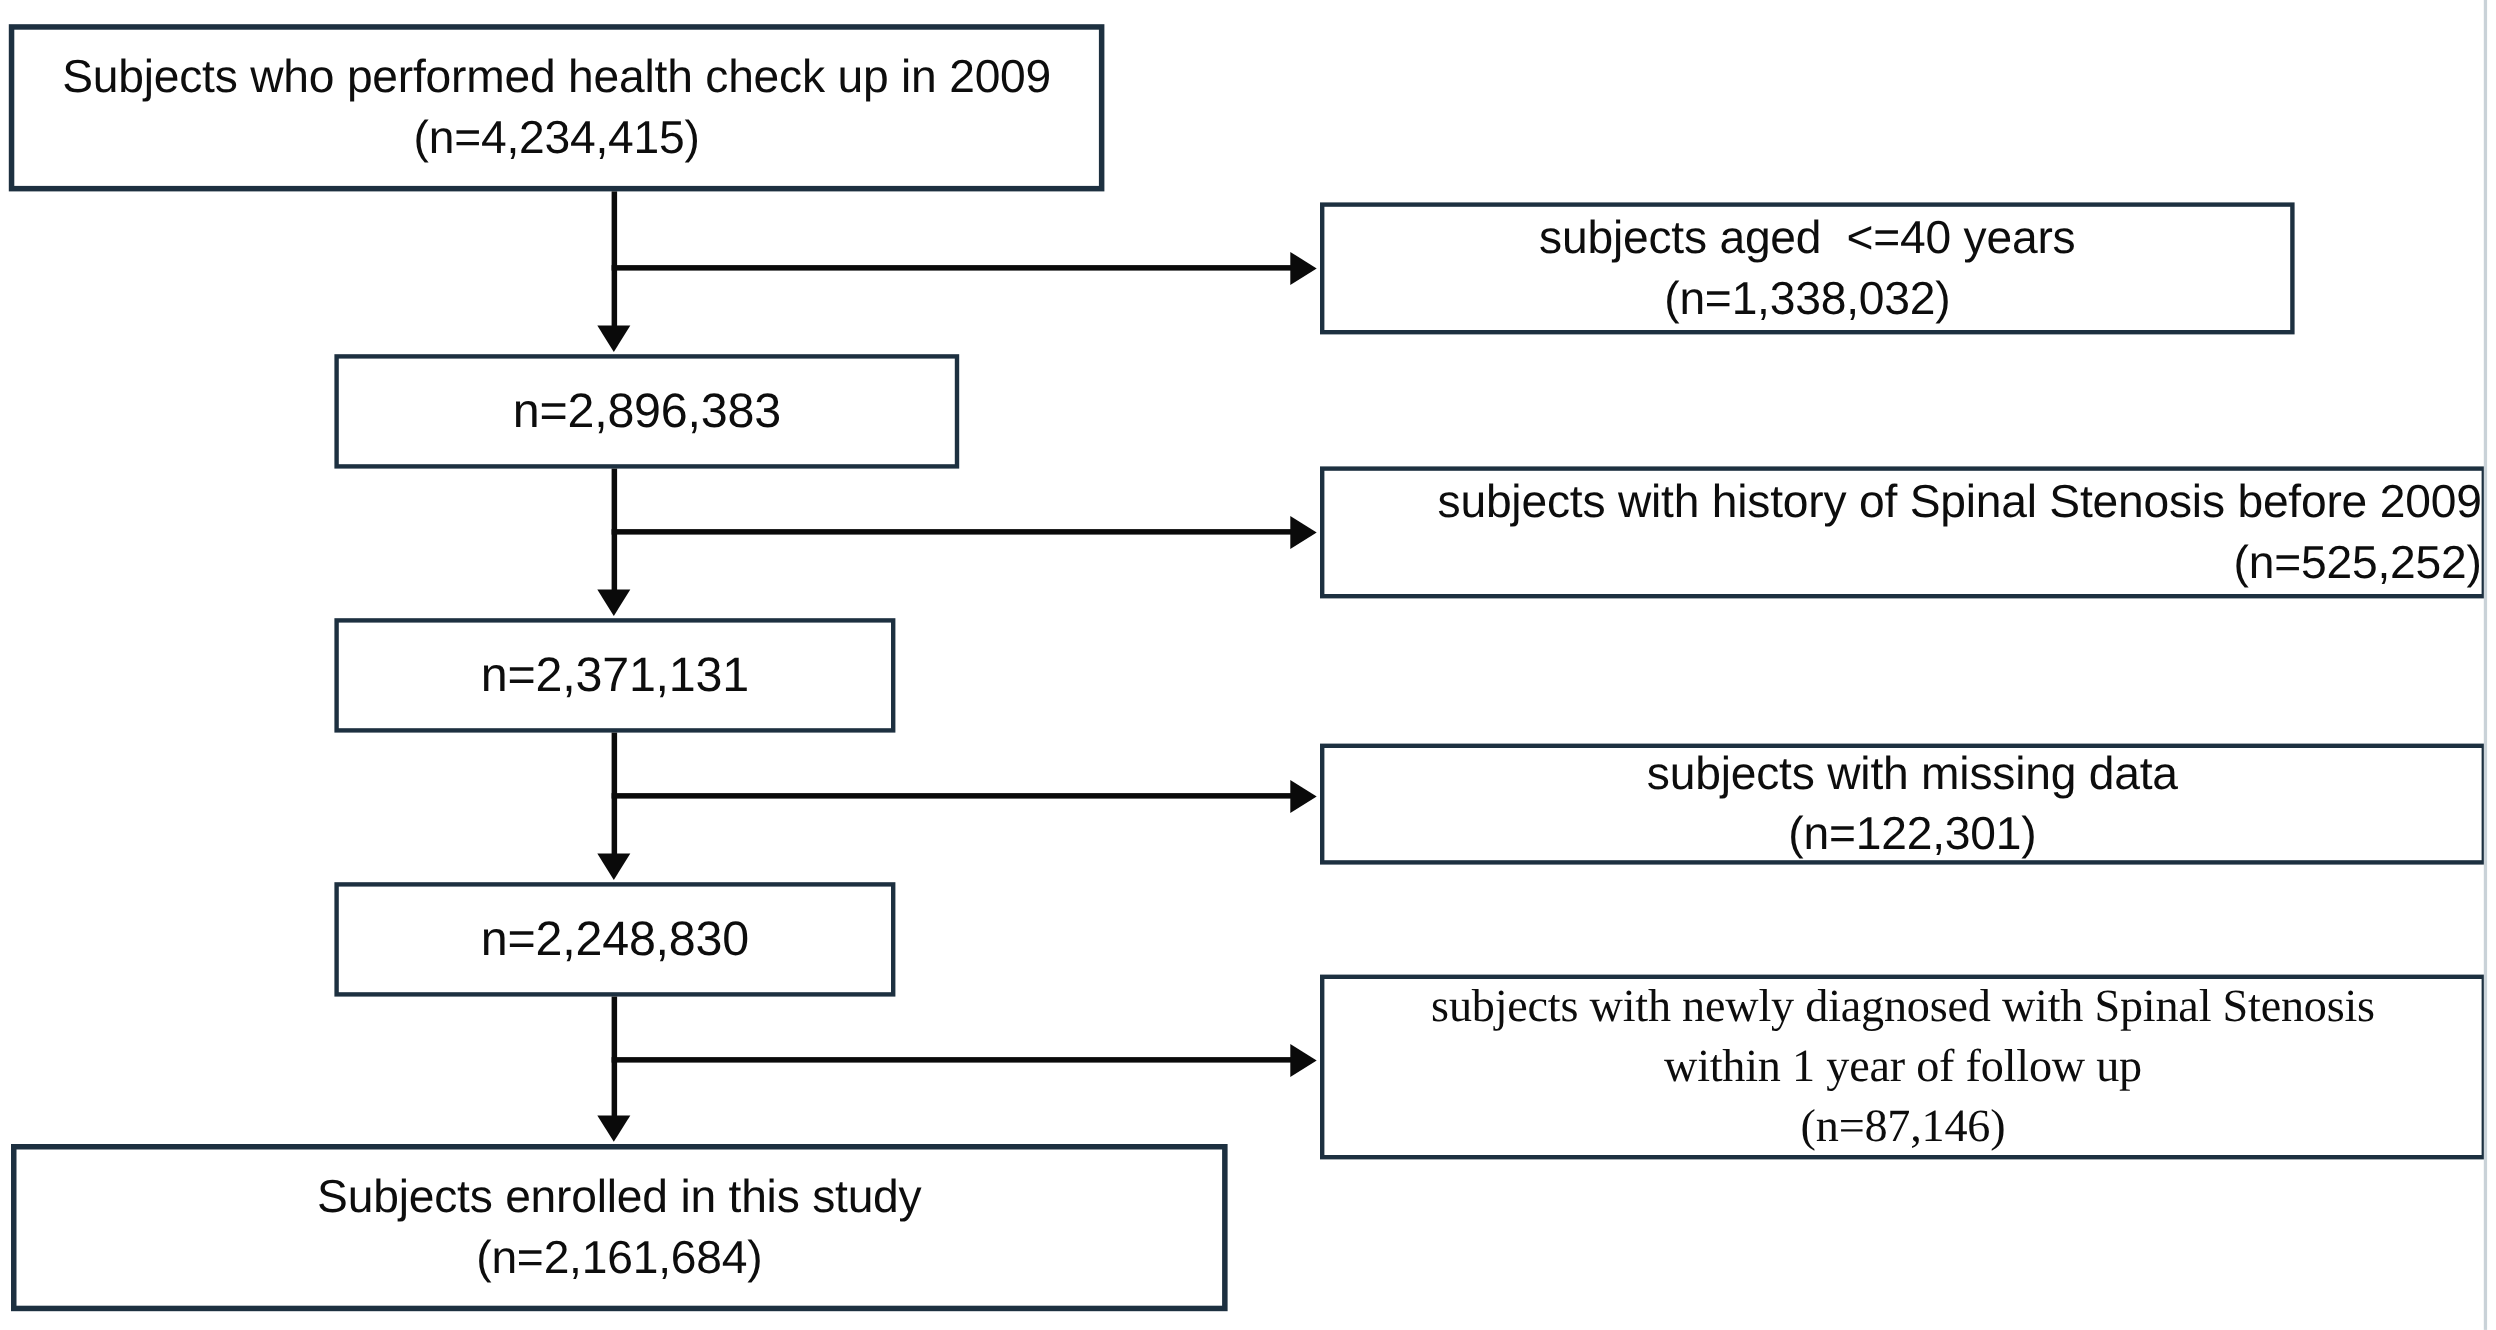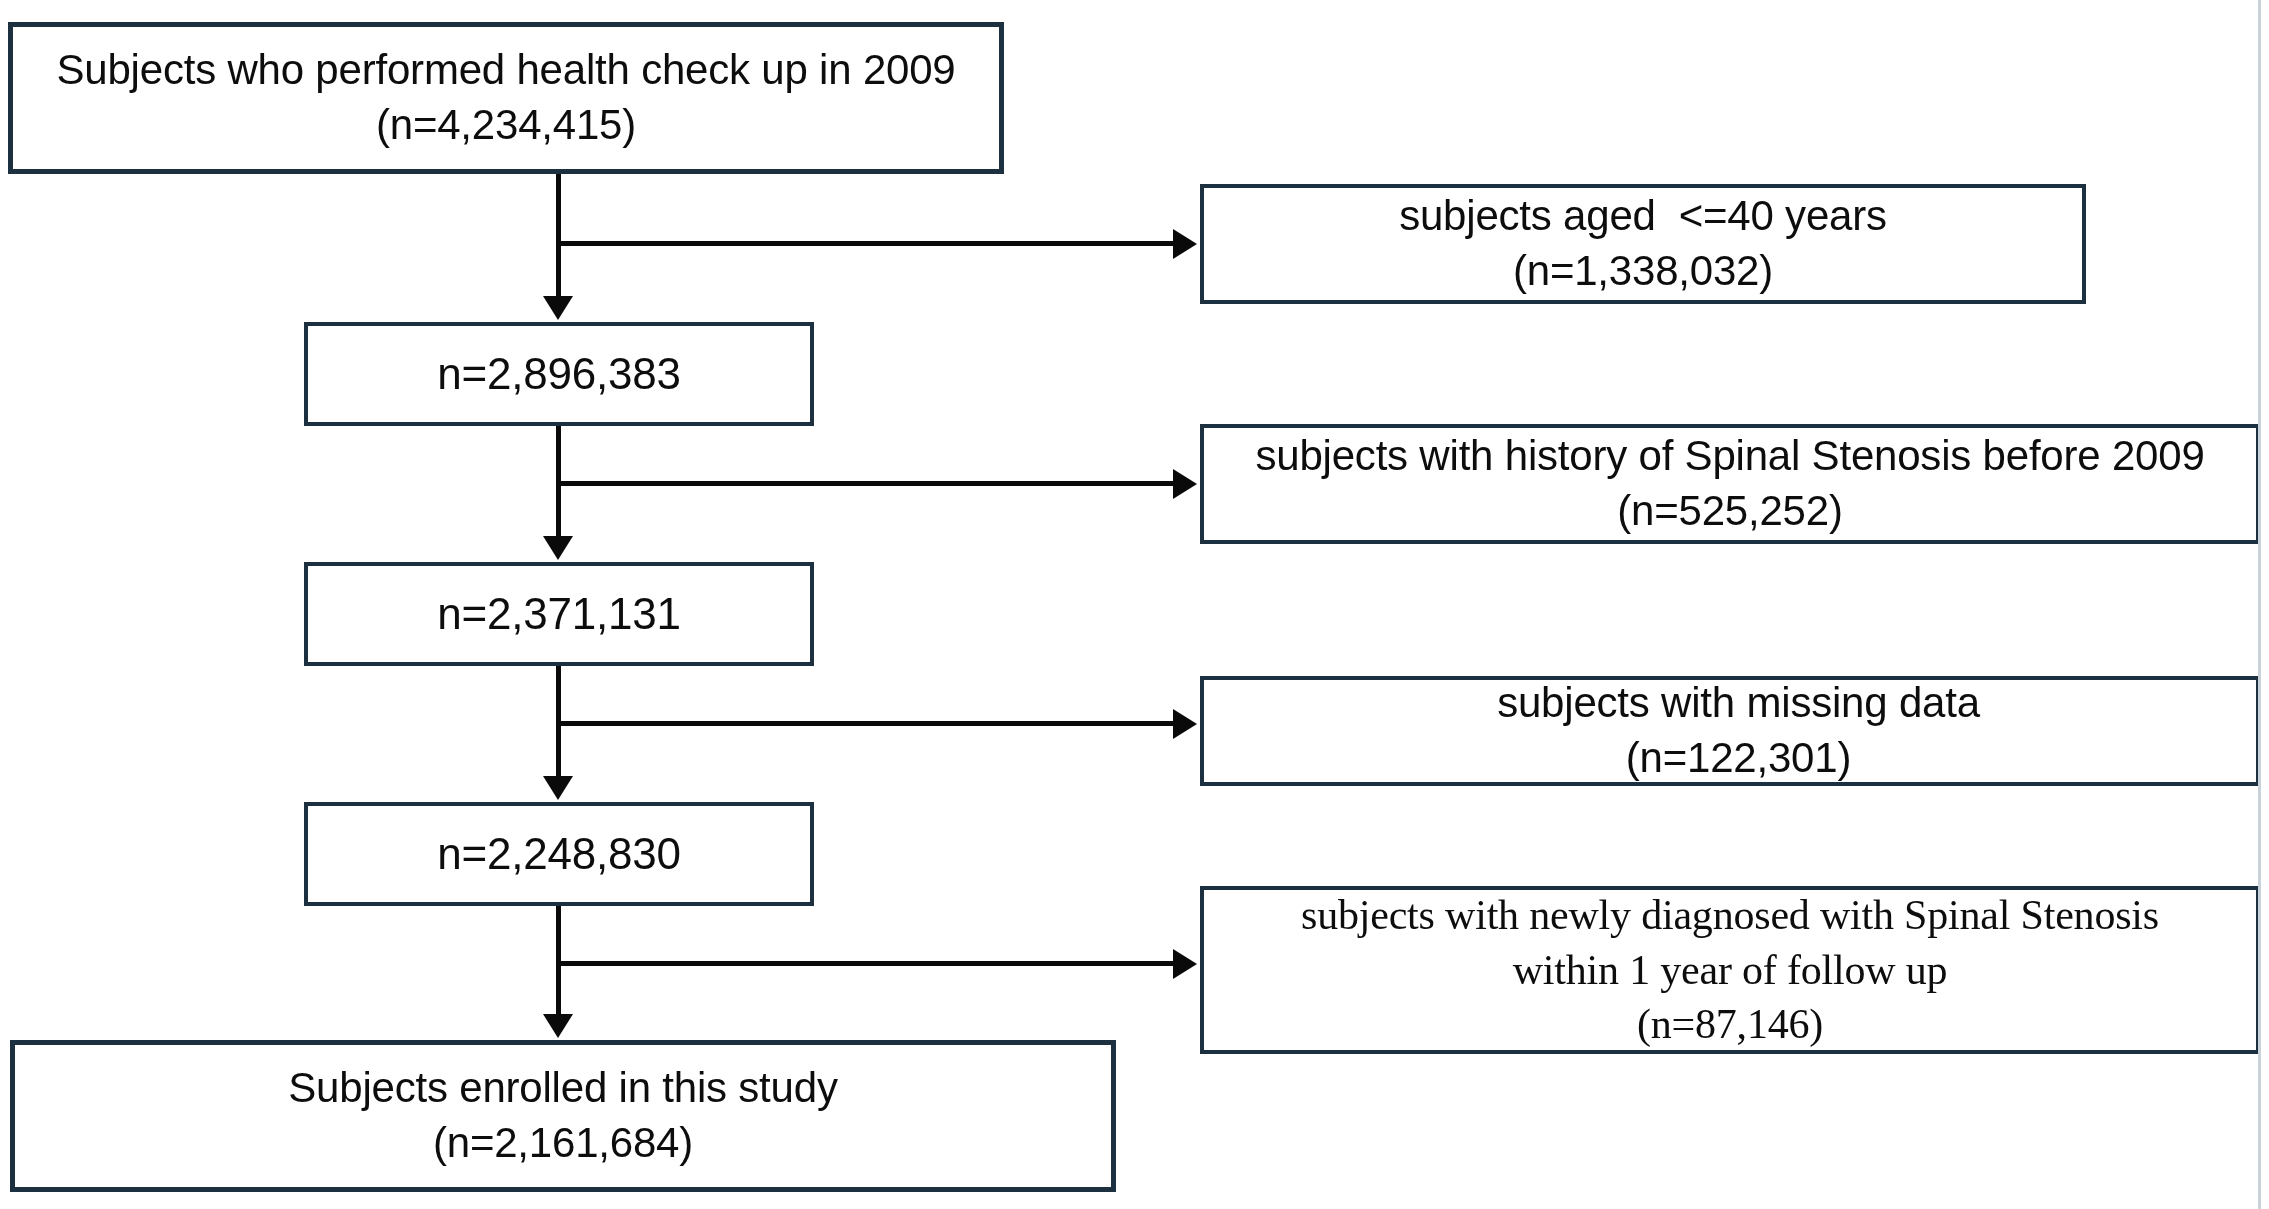--- a/index.html
+++ b/index.html
@@ -77,21 +77,21 @@
 </head>
 <body>
 
 <div id="canvas">
 
   <div class="box wide" style="left:8px; top:22px; width:996px; height:152px;">
     <span class="ln">Subjects who performed health check up in 2009</span>
     <span class="ln">(n=4,234,415)</span>
   </div>
 
-  <div class="box small" style="left:304px; top:322px; width:510px; height:104px;">
+  <div class="box small" style="left:304px; top:322px; width:568px; height:104px;">
     <span class="ln">n=2,896,383</span>
   </div>
 
   <div class="box small" style="left:304px; top:562px; width:510px; height:104px;">
     <span class="ln">n=2,371,131</span>
   </div>
 
   <div class="box small" style="left:304px; top:802px; width:510px; height:104px;">
     <span class="ln">n=2,248,830</span>
   </div>
@@ -99,21 +99,21 @@
   <div class="box wide" style="left:10px; top:1040px; width:1106px; height:152px;">
     <span class="ln">Subjects enrolled in this study</span>
     <span class="ln">(n=2,161,684)</span>
   </div>
 
   <div class="box" style="left:1200px; top:184px; width:886px; height:120px;">
     <span class="ln">subjects aged  &lt;=40 years</span>
     <span class="ln">(n=1,338,032)</span>
   </div>
 
-  <div class="box" style="left:1200px; top:424px; width:1060px; height:120px;">
+  <div class="box" style="left:1200px; top:424px; width:1060px; height:120px;align-items:flex-end;">
     <span class="ln">subjects with history of Spinal Stenosis before 2009</span>
     <span class="ln">(n=525,252)</span>
   </div>
 
   <div class="box" style="left:1200px; top:676px; width:1060px; height:110px;padding-left:17px;">
     <span class="ln">subjects with missing data</span>
     <span class="ln">(n=122,301)</span>
   </div>
 
   <div class="box" style="left:1200px; top:886px; width:1060px; height:168px;font-family:Liberation Serif, serif;">

